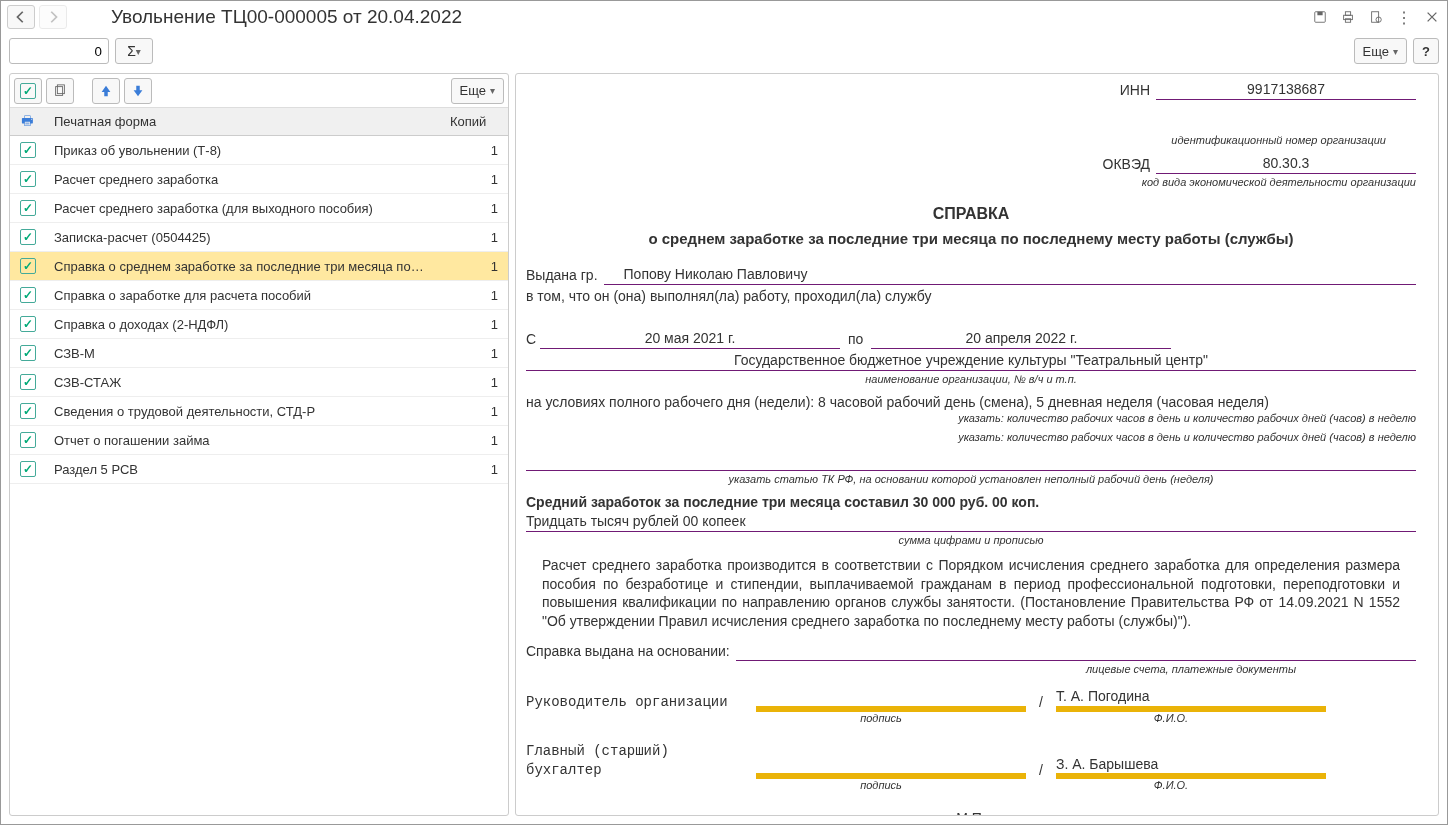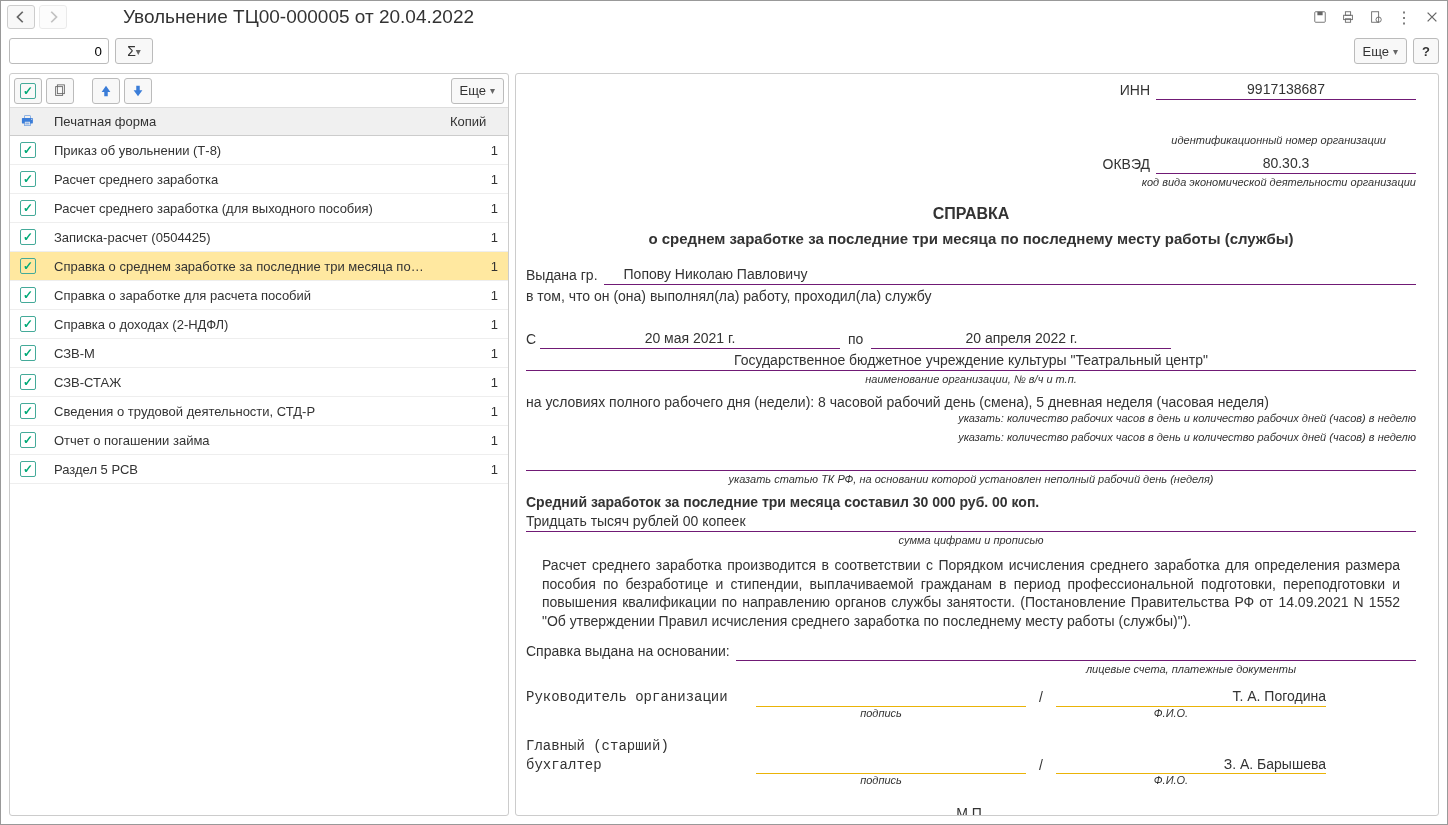--- a/index.html
+++ b/index.html
@@ -1,20 +1,20 @@
 <!DOCTYPE html>
 <html><head>
 <meta charset="utf-8">
 <style>
 * { box-sizing: border-box; margin: 0; padding: 0; }
 body { font-family: Arial, sans-serif; font-size: 13px; color: #333; background: #fff; width: 1448px; height: 825px; overflow: hidden; border: 1px solid #999; }
 .titlebar { display: flex; align-items: center; height: 32px; padding: 0 6px; }
 .nav-btn { width: 28px; height: 24px; border: 1px solid #ccc; background: #f8f8f8; border-radius: 3px; display: inline-flex; align-items: center; justify-content: center; margin-right: 4px; cursor: pointer; }
 .nav-btn.disabled { opacity: 0.4; }
-.title-text { font-size: 19px; margin-left: 52px; flex: 1; }
+.title-text { font-size: 19px; margin-left: 40px; flex: 1; }
 .title-icons { display: flex; gap: 10px; align-items: center; }
 .title-icon { width: 18px; height: 18px; display: inline-flex; align-items: center; justify-content: center; cursor: pointer; color: #666; }
 .toolbar2 { display: flex; align-items: center; height: 36px; padding: 4px 8px; gap: 6px; }
 .num-input { width: 100px; height: 26px; border: 1px solid #bbb; border-radius: 3px; text-align: right; padding: 0 6px; }
 .sigma-btn { width: 38px; height: 26px; border: 1px solid #bbb; border-radius: 3px; background: #f8f8f8; display: inline-flex; align-items: center; justify-content: center; font-size: 14px; cursor: pointer; }
 .right-btns { margin-left: auto; display: flex; gap: 6px; }
 .btn { height: 26px; padding: 0 8px; border: 1px solid #bbb; border-radius: 3px; background: #f8f8f8; display: inline-flex; align-items: center; cursor: pointer; font-size: 13px; gap: 4px; }
 .help-btn { width: 26px; justify-content: center; font-weight: bold; }
 .main { display: flex; height: calc(100% - 68px); padding: 4px 8px 8px 8px; gap: 6px; }
 .left-panel { width: 500px; display: flex; flex-direction: column; border: 1px solid #ccc; border-radius: 3px; }
@@ -37,21 +37,21 @@
 .doc { background: #fff; font-size: 14px; line-height: 1.35; padding: 0 4px; }
 .doc-row { display: flex; align-items: flex-end; margin-bottom: 2px; }
 .doc-label { padding-right: 6px; }
 .doc-val { border-bottom: 1px solid #701a75; text-align: center; flex: 1; min-height: 18px; }
 .sub { font-style: italic; font-size: 11px; text-align: center; margin-top: -1px; margin-bottom: 6px; }
 .doc-title { text-align: center; font-weight: bold; margin: 14px 0 4px; font-size: 16px; }
 .doc-subtitle { text-align: center; font-weight: bold; margin-bottom: 16px; font-size: 15px; }
 .justify { text-align: justify; margin: 8px 16px; }
 .sig-row { display: flex; align-items: flex-end; gap: 10px; margin-top: 10px; }
 .sig-label { width: 220px; font-family: Liberation Mono, monospace; }
-.sig-line { border-bottom: 1px solid #eab308; text-align: right; min-height: 18px; }
+.sig-line { border-bottom: 6px solid #eab308; text-align: left; min-height: 18px; }
 .sig-line.w1 { width: 270px; }
 .sig-line.w2 { width: 270px; }
 .sig-sep { width: 10px; text-align: center; }
 .dropdown-caret::after { content: " ▾"; font-size: 10px; color: #666; }
 svg { width: 14px; height: 14px; }
 </style>
 </head>
 <body>
 
 <div class="titlebar">

